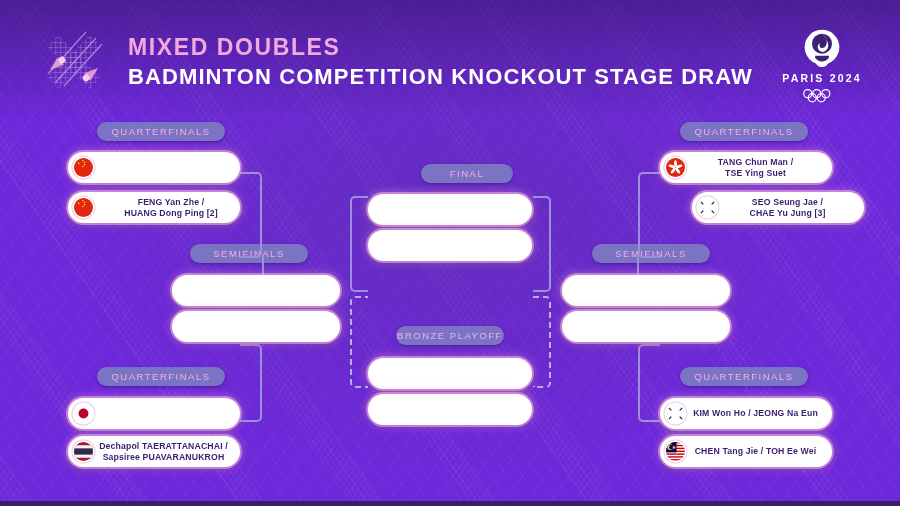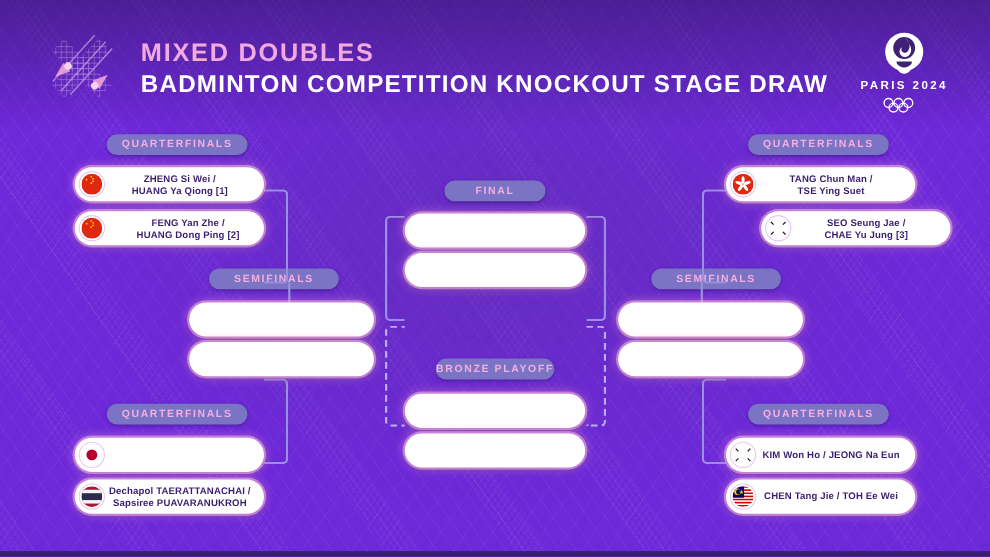--- a/index.html
+++ b/index.html
@@ -89,21 +89,21 @@
   }
 
   
   .round-pill {
     position: absolute;
     height: 19px;
     border-radius: 10px;
     background: #7b74c4;
     color: #f5aee0;
     font-size: 9.5px;
-    font-weight: bold;
+    font-weight: normal;
     letter-spacing: 1.5px;
     display: flex;
     align-items: center;
     justify-content: center;
     box-shadow: 0 1px 3px rgba(20,6,50,.35);
   }
 
   
   .slot {
     position: absolute;
@@ -214,21 +214,21 @@
   </div>
 
   <div class="round-pill" style="left:97px;  top:122px; width:128px;">QUARTERFINALS</div>
   <div class="round-pill" style="left:680px; top:122px; width:128px;">QUARTERFINALS</div>
   <div class="round-pill" style="left:97px;  top:367px; width:128px;">QUARTERFINALS</div>
   <div class="round-pill" style="left:680px; top:367px; width:128px;">QUARTERFINALS</div>
 
   <div class="round-pill" style="left:190px; top:244px; width:118px;">SEMIFINALS</div>
   <div class="round-pill" style="left:592px; top:244px; width:118px;">SEMIFINALS</div>
 
-  <div class="round-pill" style="left:404px; top:164px; width:92px;">FINAL</div>
+  <div class="round-pill" style="left:421px; top:164px; width:92px;">FINAL</div>
   <div class="round-pill" style="left:396px; top:326px; width:108px;">BRONZE PLAYOFF</div>
 
   <div class="conn" style="left:240px; top:172px; width:22px; height:86px; border-top-width:2px; border-right-width:2px; border-bottom-width:2px; border-radius:0 5px 5px 0;"></div>
   <div class="conn" style="left:262px; top:257px; width:2px; height:34px; border-left-width:2px;"></div>
 
   <div class="conn" style="left:240px; top:344px; width:22px; height:78px; border-top-width:2px; border-right-width:2px; border-bottom-width:2px; border-radius:0 5px 5px 0;"></div>
 
   <div class="conn" style="left:638px; top:172px; width:22px; height:86px; border-top-width:2px; border-left-width:2px; border-bottom-width:2px; border-radius:5px 0 0 5px;"></div>
   <div class="conn" style="left:637px; top:257px; width:2px; height:34px; border-left-width:2px;"></div>
 
@@ -247,24 +247,20 @@
       <svg viewBox="0 0 20 20" width="19" height="19">
           <rect width="20" height="20" fill="#de2910"></rect>
         <g fill="#ffde00">
             <polygon points="5,4.2 5.9,6.7 3.6,5.2 6.4,5.2 4.1,6.7"></polygon>
         <circle cx="9.4" cy="2.8" r=".8"></circle>
             <circle cx="11.2" cy="4.8" r=".8"></circle>
             <circle cx="11.2" cy="7.2" r=".8"></circle>
             <circle cx="9.4" cy="9" r=".8"></circle>
           </g>
       </svg>
-    </span>
-    <span class="names">
-      <span class="ln">ZHENG Si Wei /</span>
-      <span class="ln">HUANG Ya Qiong  [1]</span>
     </span>
   </div>
 
   <div class="slot" style="left:68px; top:192px; width:172px;gap:15px;">
     <span class="flag">
       <svg viewBox="0 0 20 20" width="19" height="19">
           <rect width="20" height="20" fill="#de2910"></rect>
         <g fill="#ffde00">
             <polygon points="5,4.2 5.9,6.7 3.6,5.2 6.4,5.2 4.1,6.7"></polygon>
         <circle cx="9.4" cy="2.8" r=".8"></circle>

